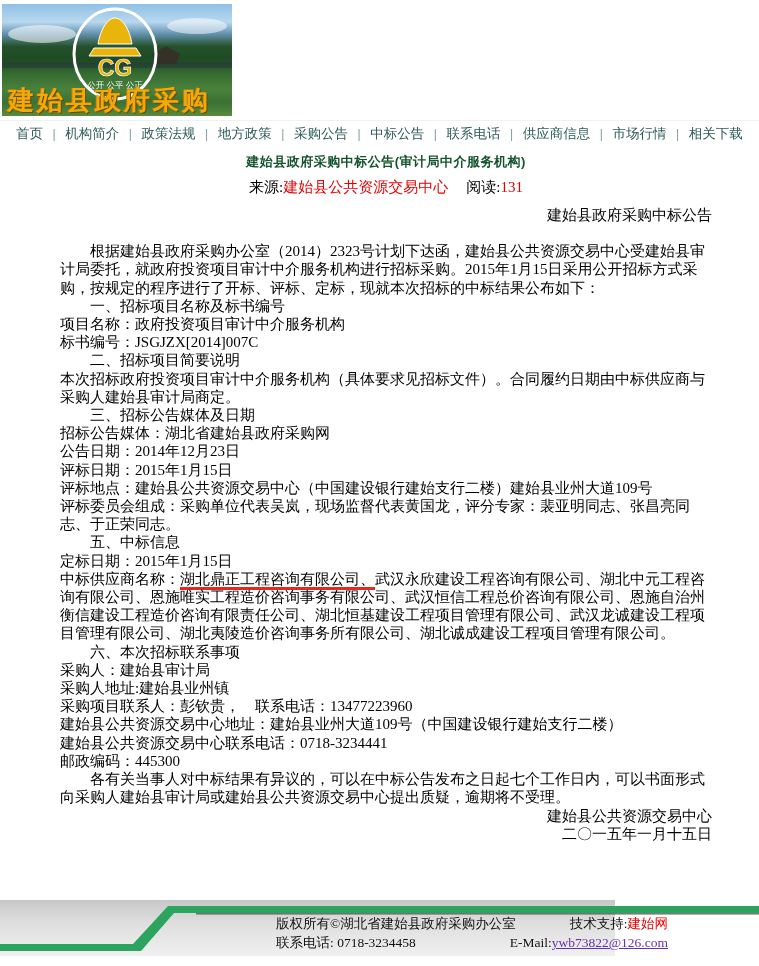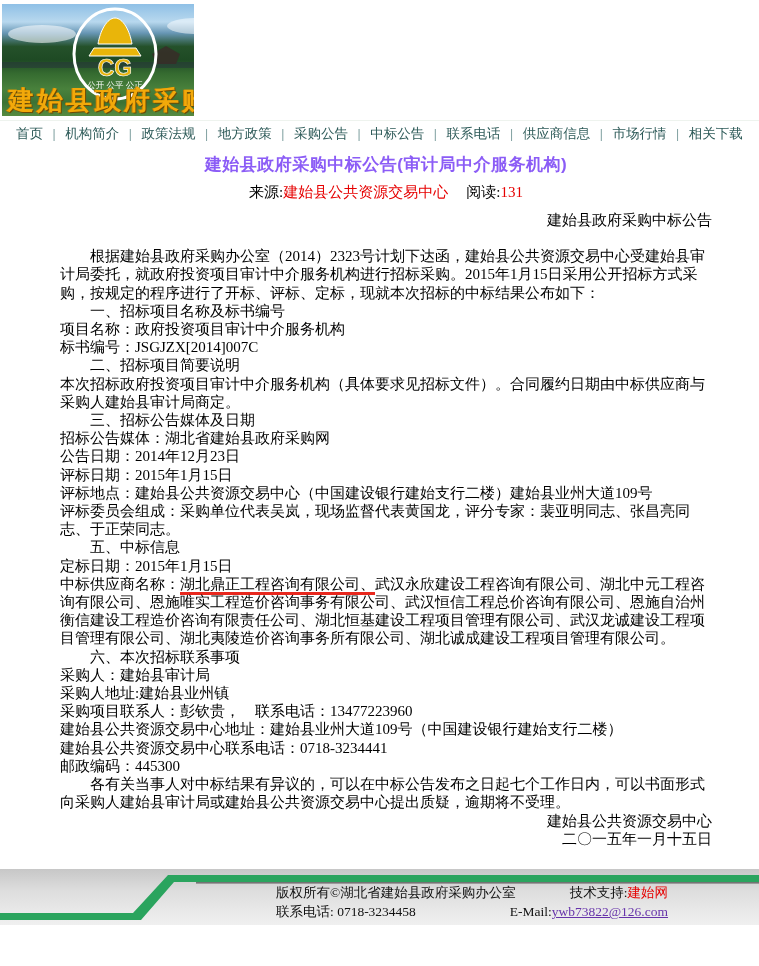--- a/index.html
+++ b/index.html
@@ -4,21 +4,21 @@
 <style>
   html,body{margin:0;padding:0;}
   body{
     width:759px;height:966px;position:relative;background:#ffffff;
     font-family:"Liberation Serif","DejaVu Serif",serif;color:#000;
     overflow:hidden;
   }
   
   .header{position:relative;height:120px;background:#fff;border-bottom:1px solid #eef3ee;}
   .banner{
-    position:absolute;left:2px;top:4px;width:192px;height:112px;overflow:hidden;
+    position:absolute;left:2px;top:4px;width:230px;height:112px;overflow:hidden;
     background:linear-gradient(180deg,#8fc0e6 0%,#b8d8ee 16%,#6796b4 26%,#24512a 38%,#1e4a24 50%,#356b30 62%,#49813c 76%,#3b7234 88%,#578b41 100%);
   }
   .banner svg{position:absolute;left:0;top:0;}
   .banner-title{
     position:absolute;left:6px;bottom:2px;width:220px;
     font-family:"Liberation Serif",serif;font-weight:bold;font-size:26px;line-height:26px;
     color:#f2a90a;letter-spacing:3px;white-space:nowrap;
     text-shadow:1px 1px 0 #6e4a05, -1px 0 0 #c97f00;
   }
   
@@ -27,33 +27,33 @@
     padding:0 16px;height:22px;margin-top:2px;
     font-family:"Liberation Sans","DejaVu Sans",sans-serif;
     font-size:13.5px;color:#2d5a58;background:#fff;
   }
   .nav-item{cursor:pointer;white-space:nowrap;}
   .nav-sep{color:#7fa0a0;font-size:12px;}
   
   .article{width:652px;margin:6px 20px 0 60px;}
   .article-title{
     font-family:"Liberation Sans","DejaVu Sans",sans-serif;
-    font-size:17px;font-weight:bold;text-align:center;color:#8b5cf6;
+    font-size:13px;font-weight:bold;text-align:center;color:#14532d;
     margin:8px 0 7px 0;letter-spacing:0.5px;
   }
   .src-line{text-align:center;font-size:15px;margin-bottom:9px;color:#000;}
   .red{color:#e60000;}
   .read-label{margin-left:18px;}
   .body-blocks p{margin:0;font-size:15px;line-height:18.2px;white-space:pre-wrap;word-break:break-all;}
   .center{text-align:right;}
   .doc-title{margin-bottom:18px !important;}
   .red-underline{border-bottom:3px solid #e8281e;padding-bottom:0px;}
   
   .footer{
-    position:absolute;left:0;top:869px;width:759px;height:56px;
+    position:absolute;left:0;top:900px;width:615px;height:56px;
     background:linear-gradient(180deg,#c7c7c7 0%,#dedede 40%,#f0f0f0 100%);
   }
   .footer svg{position:absolute;left:0;top:0;}
   .footer-text{
     position:absolute;left:276px;top:14px;width:392px;
     font-size:13.5px;line-height:19px;color:#111;
   }
   .f-row{display:flex;justify-content:space-between;white-space:nowrap;}
   .email-link{color:#6633aa;text-decoration:underline;cursor:pointer;}
   .site-link{color:#e60000;cursor:pointer;}

